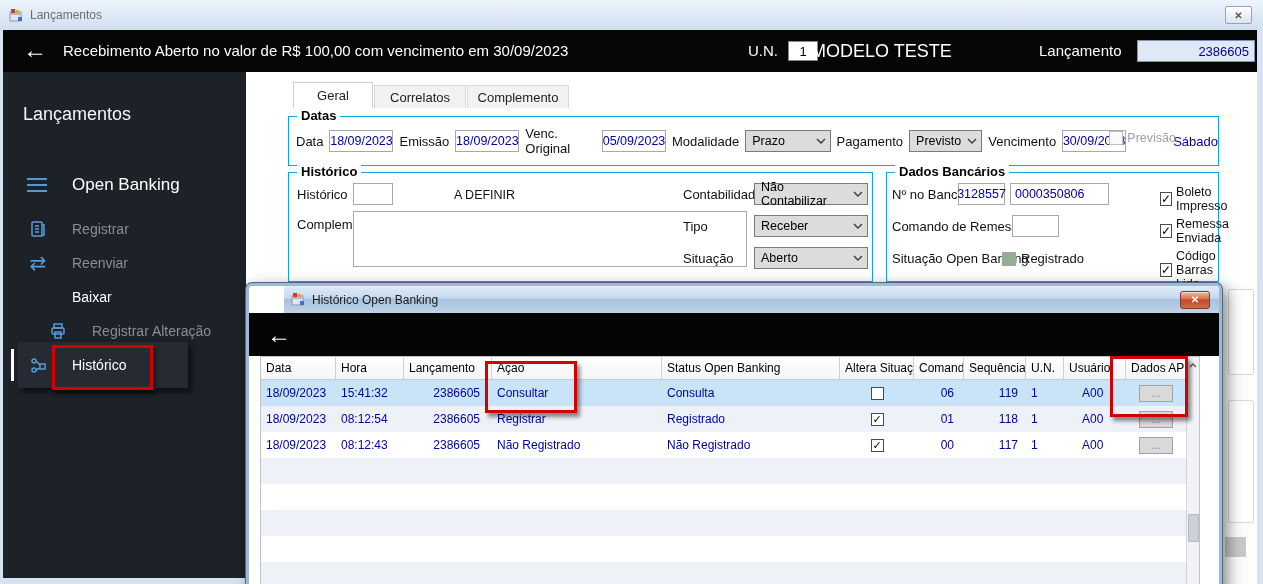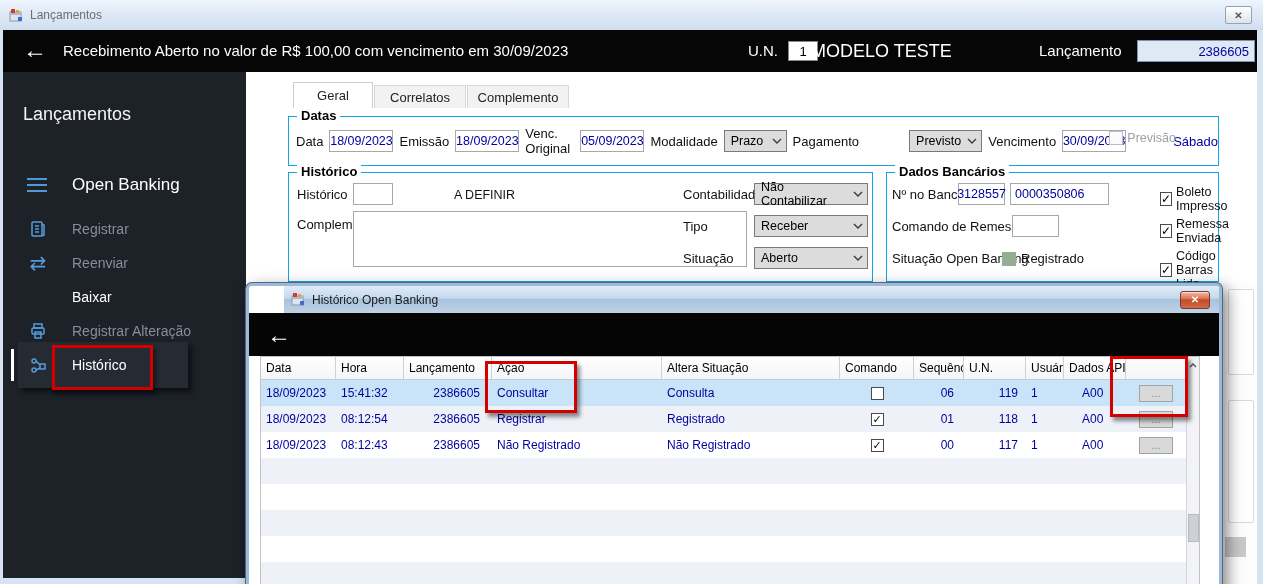--- a/index.html
+++ b/index.html
@@ -36,21 +36,21 @@
   .sidebar{position:absolute;left:3px;top:72px;width:243px;height:506px;background:#1d2128;color:#fff;}
   .sb-title{position:absolute;left:20px;top:32px;font-size:18px;color:#f5f5f5;}
   .sb-tile{position:absolute;left:15px;top:270px;width:170px;height:46px;background:#262b33;
     box-shadow:4px 4px 5px rgba(0,0,0,0.55);}
   .sb-selbar{position:absolute;left:8px;top:277px;width:3px;height:32px;background:#fff;}
   .sb-row{position:absolute;left:0;width:214px;height:34px;display:flex;align-items:center;}
   .sb-ico{width:22px;margin-left:24px;display:flex;justify-content:center;}
   .sb-label{margin-left:23px;font-size:14px;}
   .sb-section{top:96px;}
   .sb-section .sb-label{font-size:17px;color:#fff;}
-  .sb-i0{top:140px;} .sb-i1{top:174px;} .sb-i2{top:208px;} .sb-i3{top:242px;} .sb-i4{top:276px;}
+  .sb-i0{top:140px;} .sb-i1{top:174px;} .sb-i2{top:208px;} .sb-i3{top:242px;padding-left:20px;} .sb-i4{top:276px;}
   .dim .sb-label{color:#878e99;}
   .lit .sb-label{color:#fff;}
   .hamburger{display:flex;flex-direction:column;gap:4px;}
   .hamburger i{display:block;width:20px;height:2px;background:#4f9ad6;}
   .sb-ico svg{stroke:#569bd8;fill:none;stroke-width:1.5;}
   .arrows-glyph{color:#569bd8;font-size:20px;line-height:16px;}
 
   
   .content{position:absolute;left:246px;top:72px;width:1011px;height:512px;background:#fff;font-size:13px;color:#111;}
   .tab{position:absolute;top:13px;height:23px;line-height:23px;text-align:center;font-size:13px;
@@ -240,21 +240,21 @@
         <span>Venc. Original</span>
         <span class="tbx w64">05/09/2023</span>
         <span>Modalidade</span>
         <span class="combo" style="width:96px;">
           <span class="cv">Prazo</span>
           <svg class="chevsvg chev" width="10" height="6" viewBox="0 0 10 6">
               <polyline points="1,1 5,5 9,1"></polyline>
             </svg>
         </span>
         <span>Pagamento</span>
-        <span class="combo" style="width:74px;margin-left:44px;">
+        <span class="combo" style="width:74px;">
           <span class="cv">Previsto</span>
           <svg class="chevsvg chev" width="10" height="6" viewBox="0 0 10 6">
               <polyline points="1,1 5,5 9,1"></polyline>
             </svg>
         </span>
         <span>Vencimento</span>
         <span class="tbx w64">30/09/2023</span>
         <span class="navy">Sábado</span>
       </div>
       <div class="cbx disabled previsao">
@@ -343,20 +343,21 @@
     </div>
 
     <div class="m-tablewrap">
       <div class="tbl-fill"></div>
 
       <div class="trow thead">
         <span class="tc">Data</span>
         <span class="tc">Hora</span>
         <span class="tc">Lançamento</span>
         <span class="tc">Ação</span>
+        <span class="tc">Status Open Banking</span>
         <span class="tc">Altera Situação</span>
         <span class="tc">Comando</span>
         <span class="tc">Sequência</span>
         <span class="tc">U.N.</span>
         <span class="tc">Usuário</span>
         <span class="tc">Dados API</span>
       </div>
 
       <div class="trow r-sel">
         <span class="tc">18/09/2023</span>

